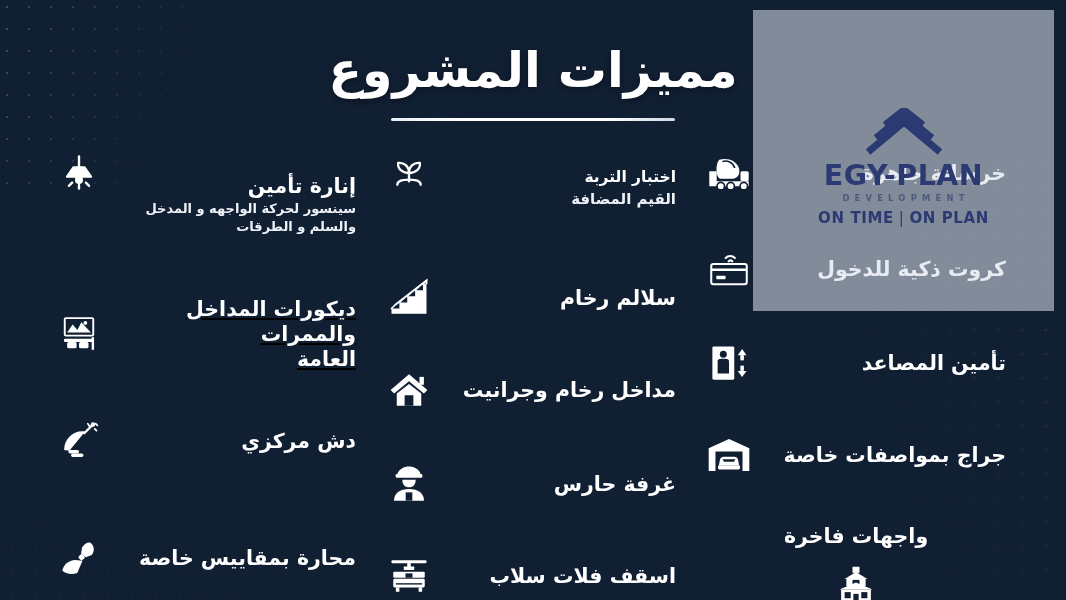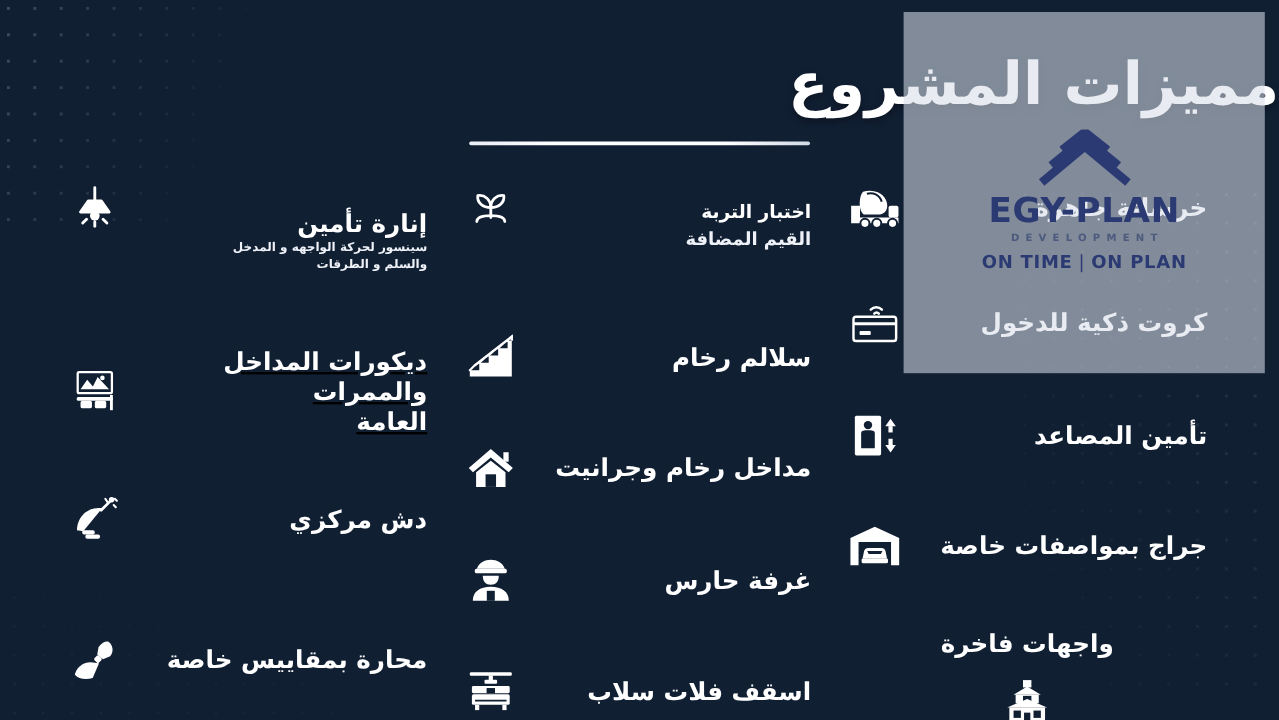--- a/index.html
+++ b/index.html
@@ -38,21 +38,21 @@
   }
   .dots-b{
     left:0;bottom:-6px;width:460px;height:120px;
     background-image:radial-gradient(rgba(183,196,214,.10) 1.1px, transparent 1.2px);
     background-size:24px 24px;
     -webkit-mask-image:linear-gradient(20deg, rgba(0,0,0,.7) 0%, rgba(0,0,0,0) 70%);
             mask-image:linear-gradient(20deg, rgba(0,0,0,.7) 0%, rgba(0,0,0,0) 70%);
   }
 
   
-  #title-block{position:absolute;left:0;right:0;top:46px;}
+  #title-block{position:absolute;left:0;right:0;top:46px;text-align:center;}
   #page-title{
     color:#ffffff;
     font-size:49px;font-weight:700;line-height:1;
     letter-spacing:.5px;
     direction:rtl;
     text-shadow:0 2px 6px rgba(0,0,0,.35);
   }
   #title-rule{
     width:284px;height:3px;margin:23px auto 0;
     background:linear-gradient(90deg,#e9eef5,#ffffff 25%,#ffffff 75%,#cfd9e6);
@@ -75,21 +75,21 @@
     flex:1 1 auto;
     text-align:right;
     color:#ffffff;
     font-size:20.5px;font-weight:700;line-height:1.22;
     direction:rtl;
     white-space:pre-line;
   }
   .feature-text.with-sub{line-height:1.18;}
   .feature-sub{
     display:block;
-    font-size:10px;font-weight:700;line-height:1.35;
+    font-size:13px;font-weight:700;line-height:1.35;
     color:#eef2f8;
     margin-top:2px;
   }
   .feature-icon{
     flex:0 0 auto;
     width:46px;height:46px;
     display:flex;align-items:center;justify-content:center;
     color:#ffffff;
   }
   .feature-icon svg{display:block;}

